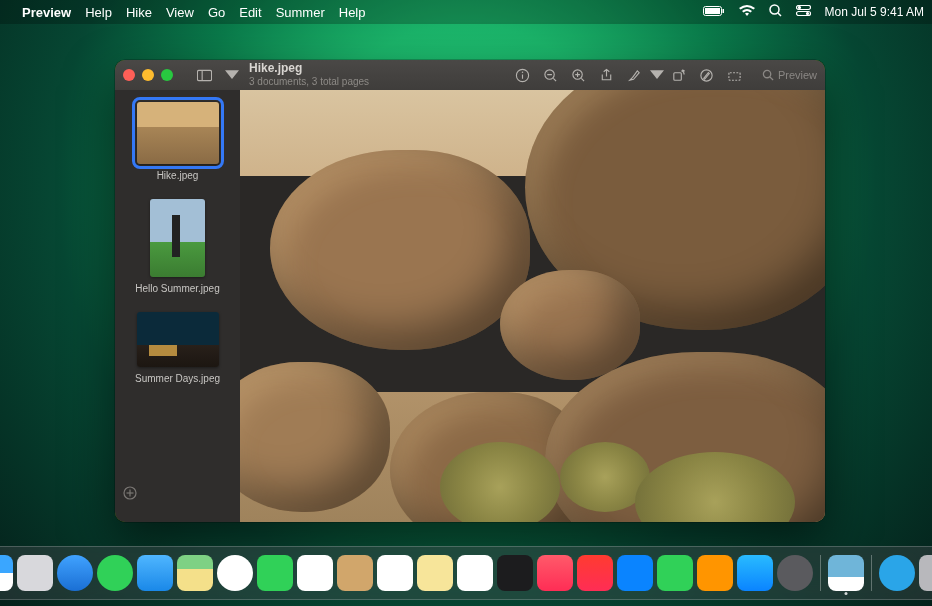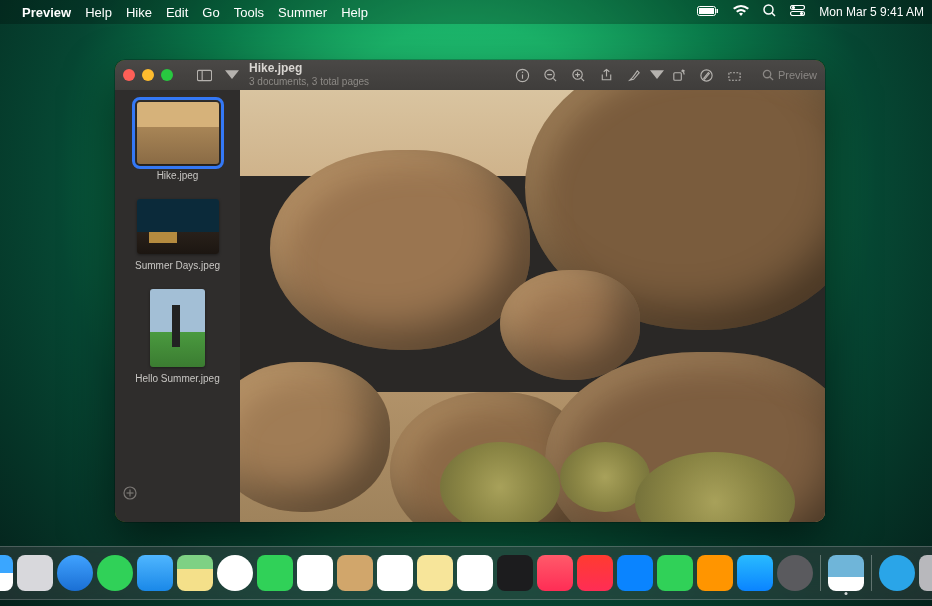--- a/index.html
+++ b/index.html
@@ -103,23 +103,23 @@
 .dockicon[data-running="true"] .dot-ind { opacity: 0.8; }
 </style>
 </head>
 <body>
 
 <div class="menubar">
   <span class="apple"></span>
   <span class="appname menu">Preview</span>
   <span class="menu">Help</span>
   <span class="menu">Hike</span>
+  <span class="menu">View</span>
+  <span class="menu">Go</span>
   <span class="menu">Edit</span>
-  <span class="menu">Go</span>
-  <span class="menu">Tools</span>
   <span class="menu">Summer</span>
   <span class="menu">Help</span>
   <span class="spacer"></span>
   <span class="status">
     <span><svg width="22" height="12" viewBox="0 0 22 12" fill="none" stroke="currentColor">
           <rect x="0.5" y="1.5" width="18" height="9" rx="2"></rect>
           <rect x="2" y="3" width="15" height="6" fill="currentColor" stroke="none"></rect>
           <rect x="19.5" y="4" width="1.5" height="4" fill="currentColor" stroke="none"></rect>
         </svg></span>
     <span><svg width="16" height="12" viewBox="0 0 16 12" fill="currentColor">
@@ -128,21 +128,21 @@
     <span><svg width="13" height="13" viewBox="0 0 13 13" fill="none" stroke="currentColor" stroke-width="1.5">
           <circle cx="5.5" cy="5.5" r="4.5"></circle>
           <line x1="9" y1="9" x2="12" y2="12"></line>
         </svg></span>
     <span><svg width="15" height="11" viewBox="0 0 15 11" fill="none" stroke="currentColor" stroke-width="1.2">
           <rect x="0.5" y="0.5" width="14" height="4" rx="2"></rect>
           <circle cx="3.5" cy="2.5" r="1" fill="currentColor"></circle>
           <rect x="0.5" y="6.5" width="14" height="4" rx="2"></rect>
           <circle cx="11.5" cy="8.5" r="1" fill="currentColor"></circle>
         </svg></span>
-    <span>Mon Mar 5  9:41 AM</span>
+    <span>Mon Jul 5  9:41 AM</span>
   </span>
 </div>
 
 <div class="window">
   <div class="titlebar">
     <div class="traffic">
       <div class="dot red"></div>
       <div class="dot yellow"></div>
       <div class="dot green"></div>
     </div>
@@ -227,26 +227,26 @@
     </div>
   </div>
 
   <div class="wbody">
     <div class="sidebar">
       <div class="thumb">
         <div class="img img1 selected"></div>
         <div class="lbl">Hike.jpeg</div>
       </div>
       <div class="thumb">
+        <div class="img img2"></div>
+        <div class="lbl">Hello Summer.jpeg</div>
+      </div>
+      <div class="thumb">
         <div class="img img3"></div>
         <div class="lbl">Summer Days.jpeg</div>
-      </div>
-      <div class="thumb">
-        <div class="img img2"></div>
-        <div class="lbl">Hello Summer.jpeg</div>
       </div>
       <div class="footer">
         <svg viewBox="0 0 14 14" fill="none" stroke="currentColor" stroke-width="1.2">
             <circle cx="7" cy="7" r="6"></circle>
             <line x1="7" y1="3.5" x2="7" y2="10.5"></line>
             <line x1="3.5" y1="7" x2="10.5" y2="7"></line>
           </svg>
       </div>
     </div>
     <div class="mainimg">

